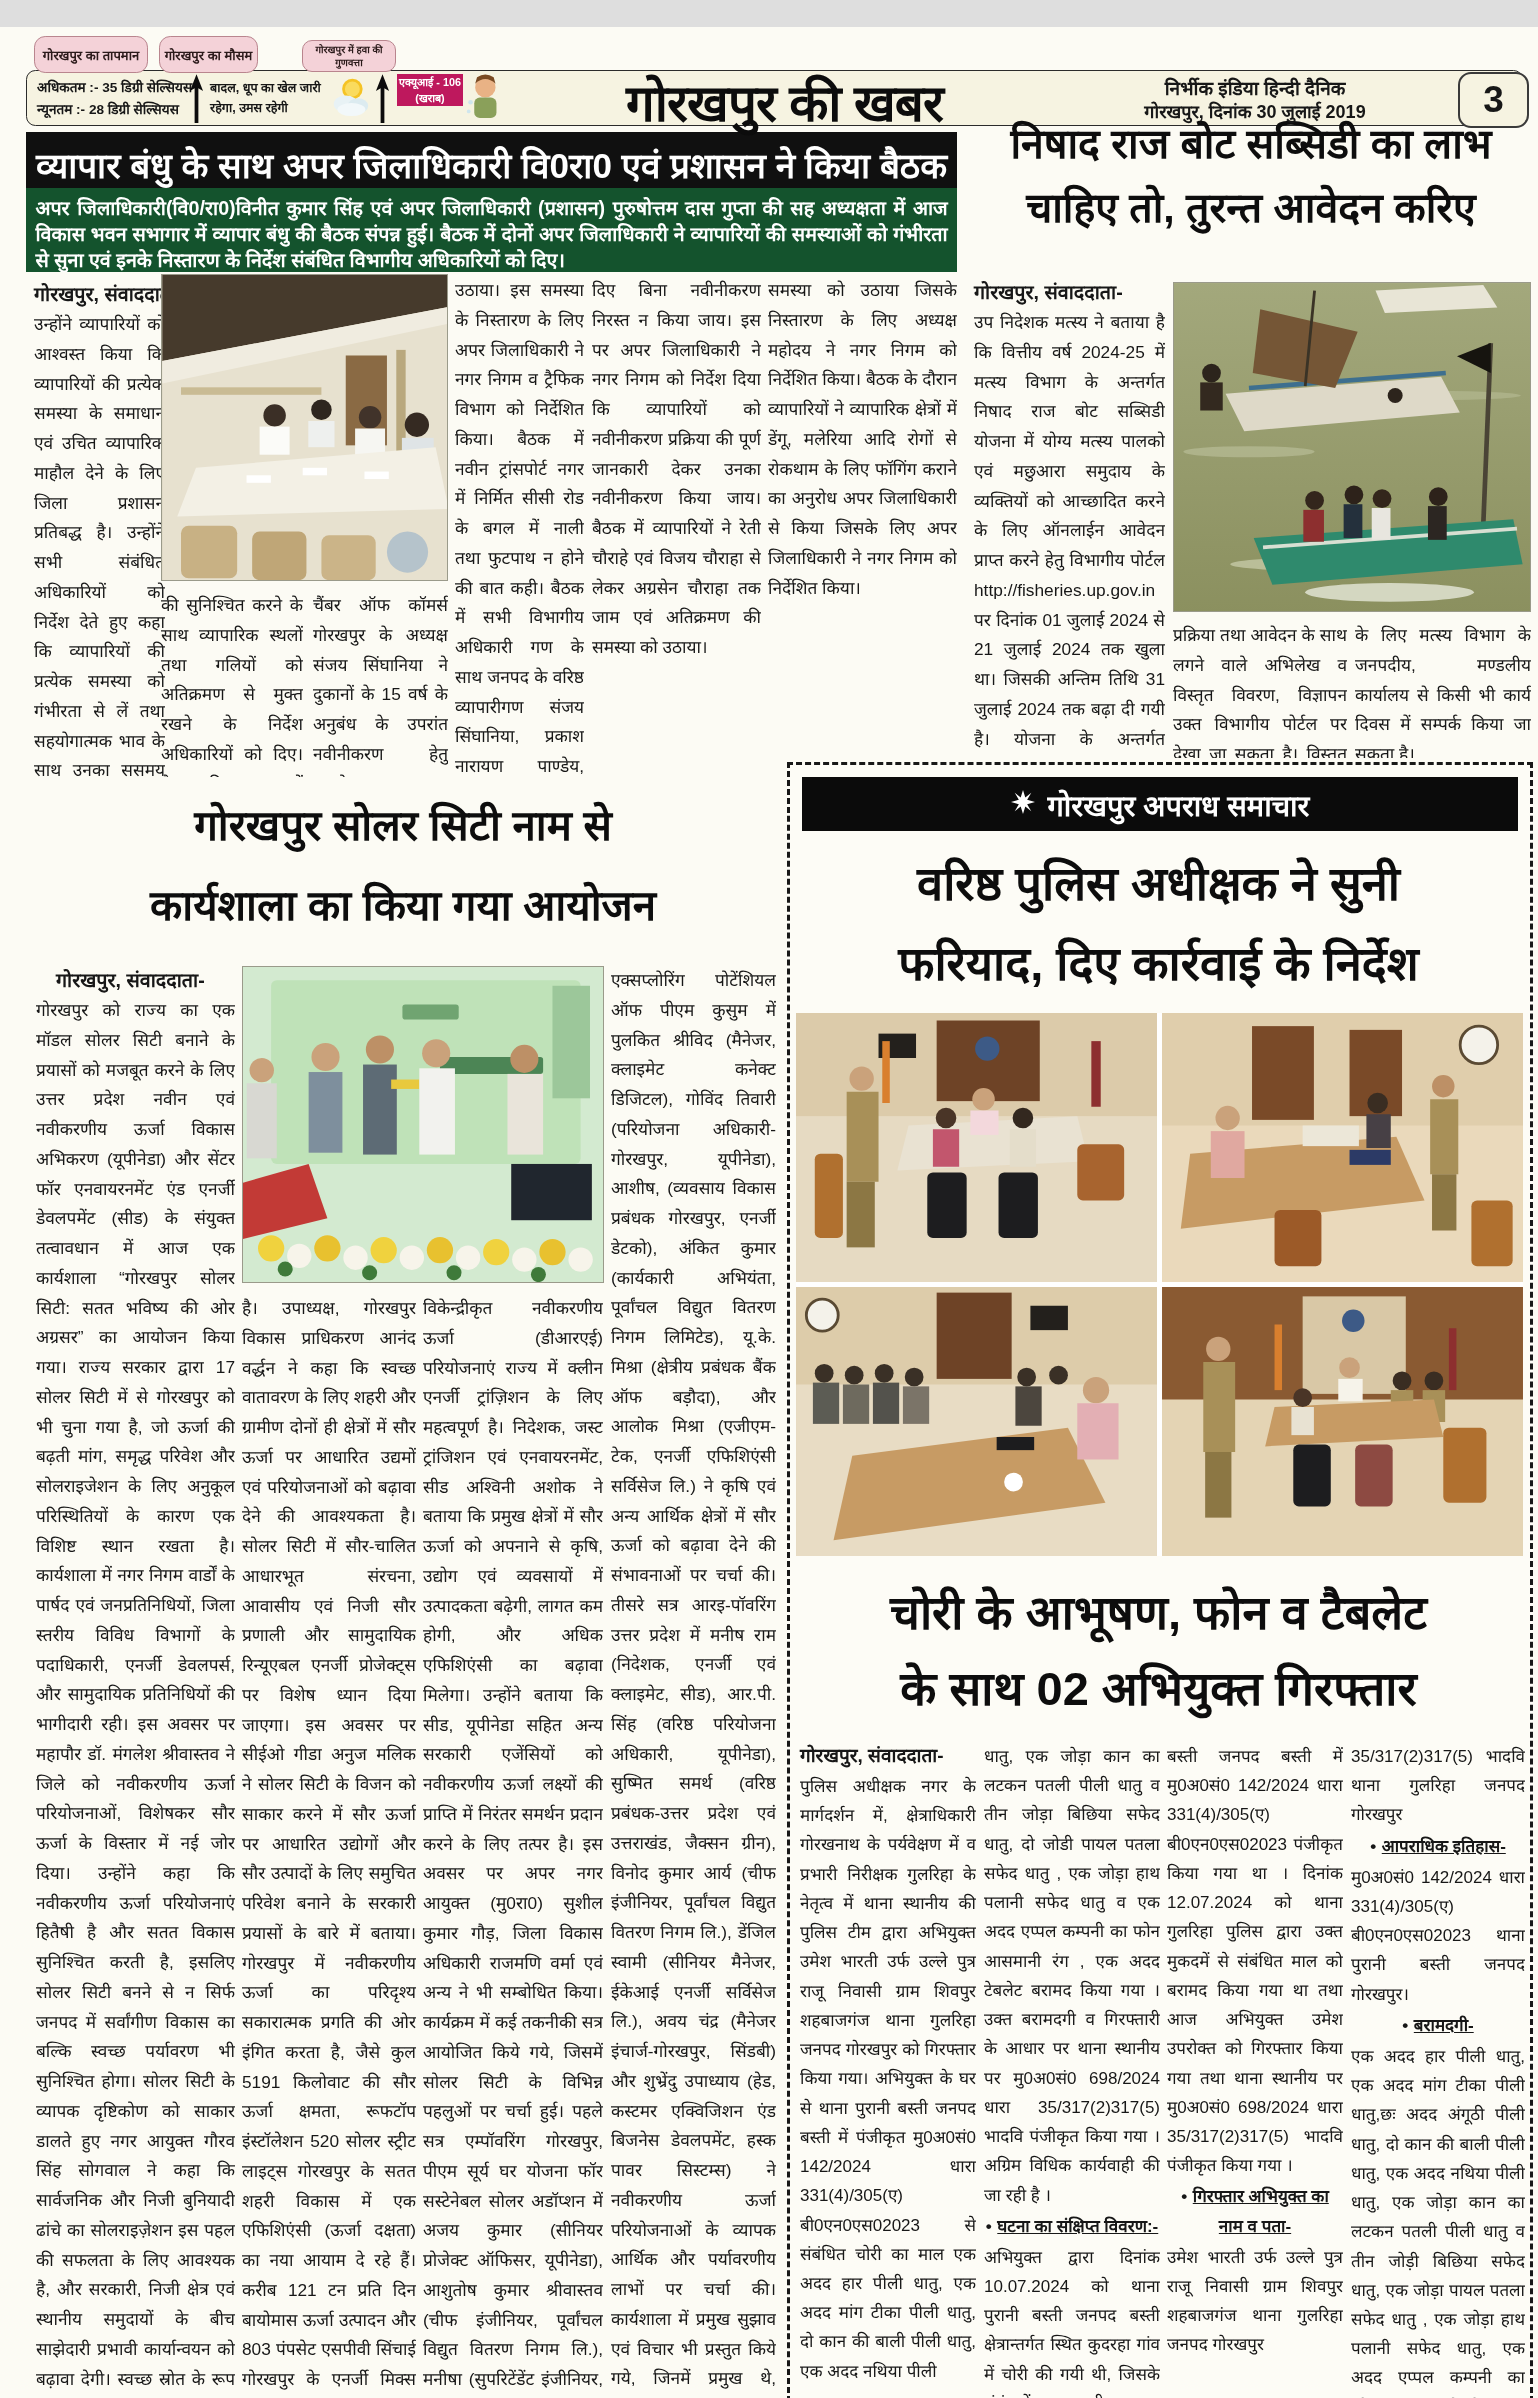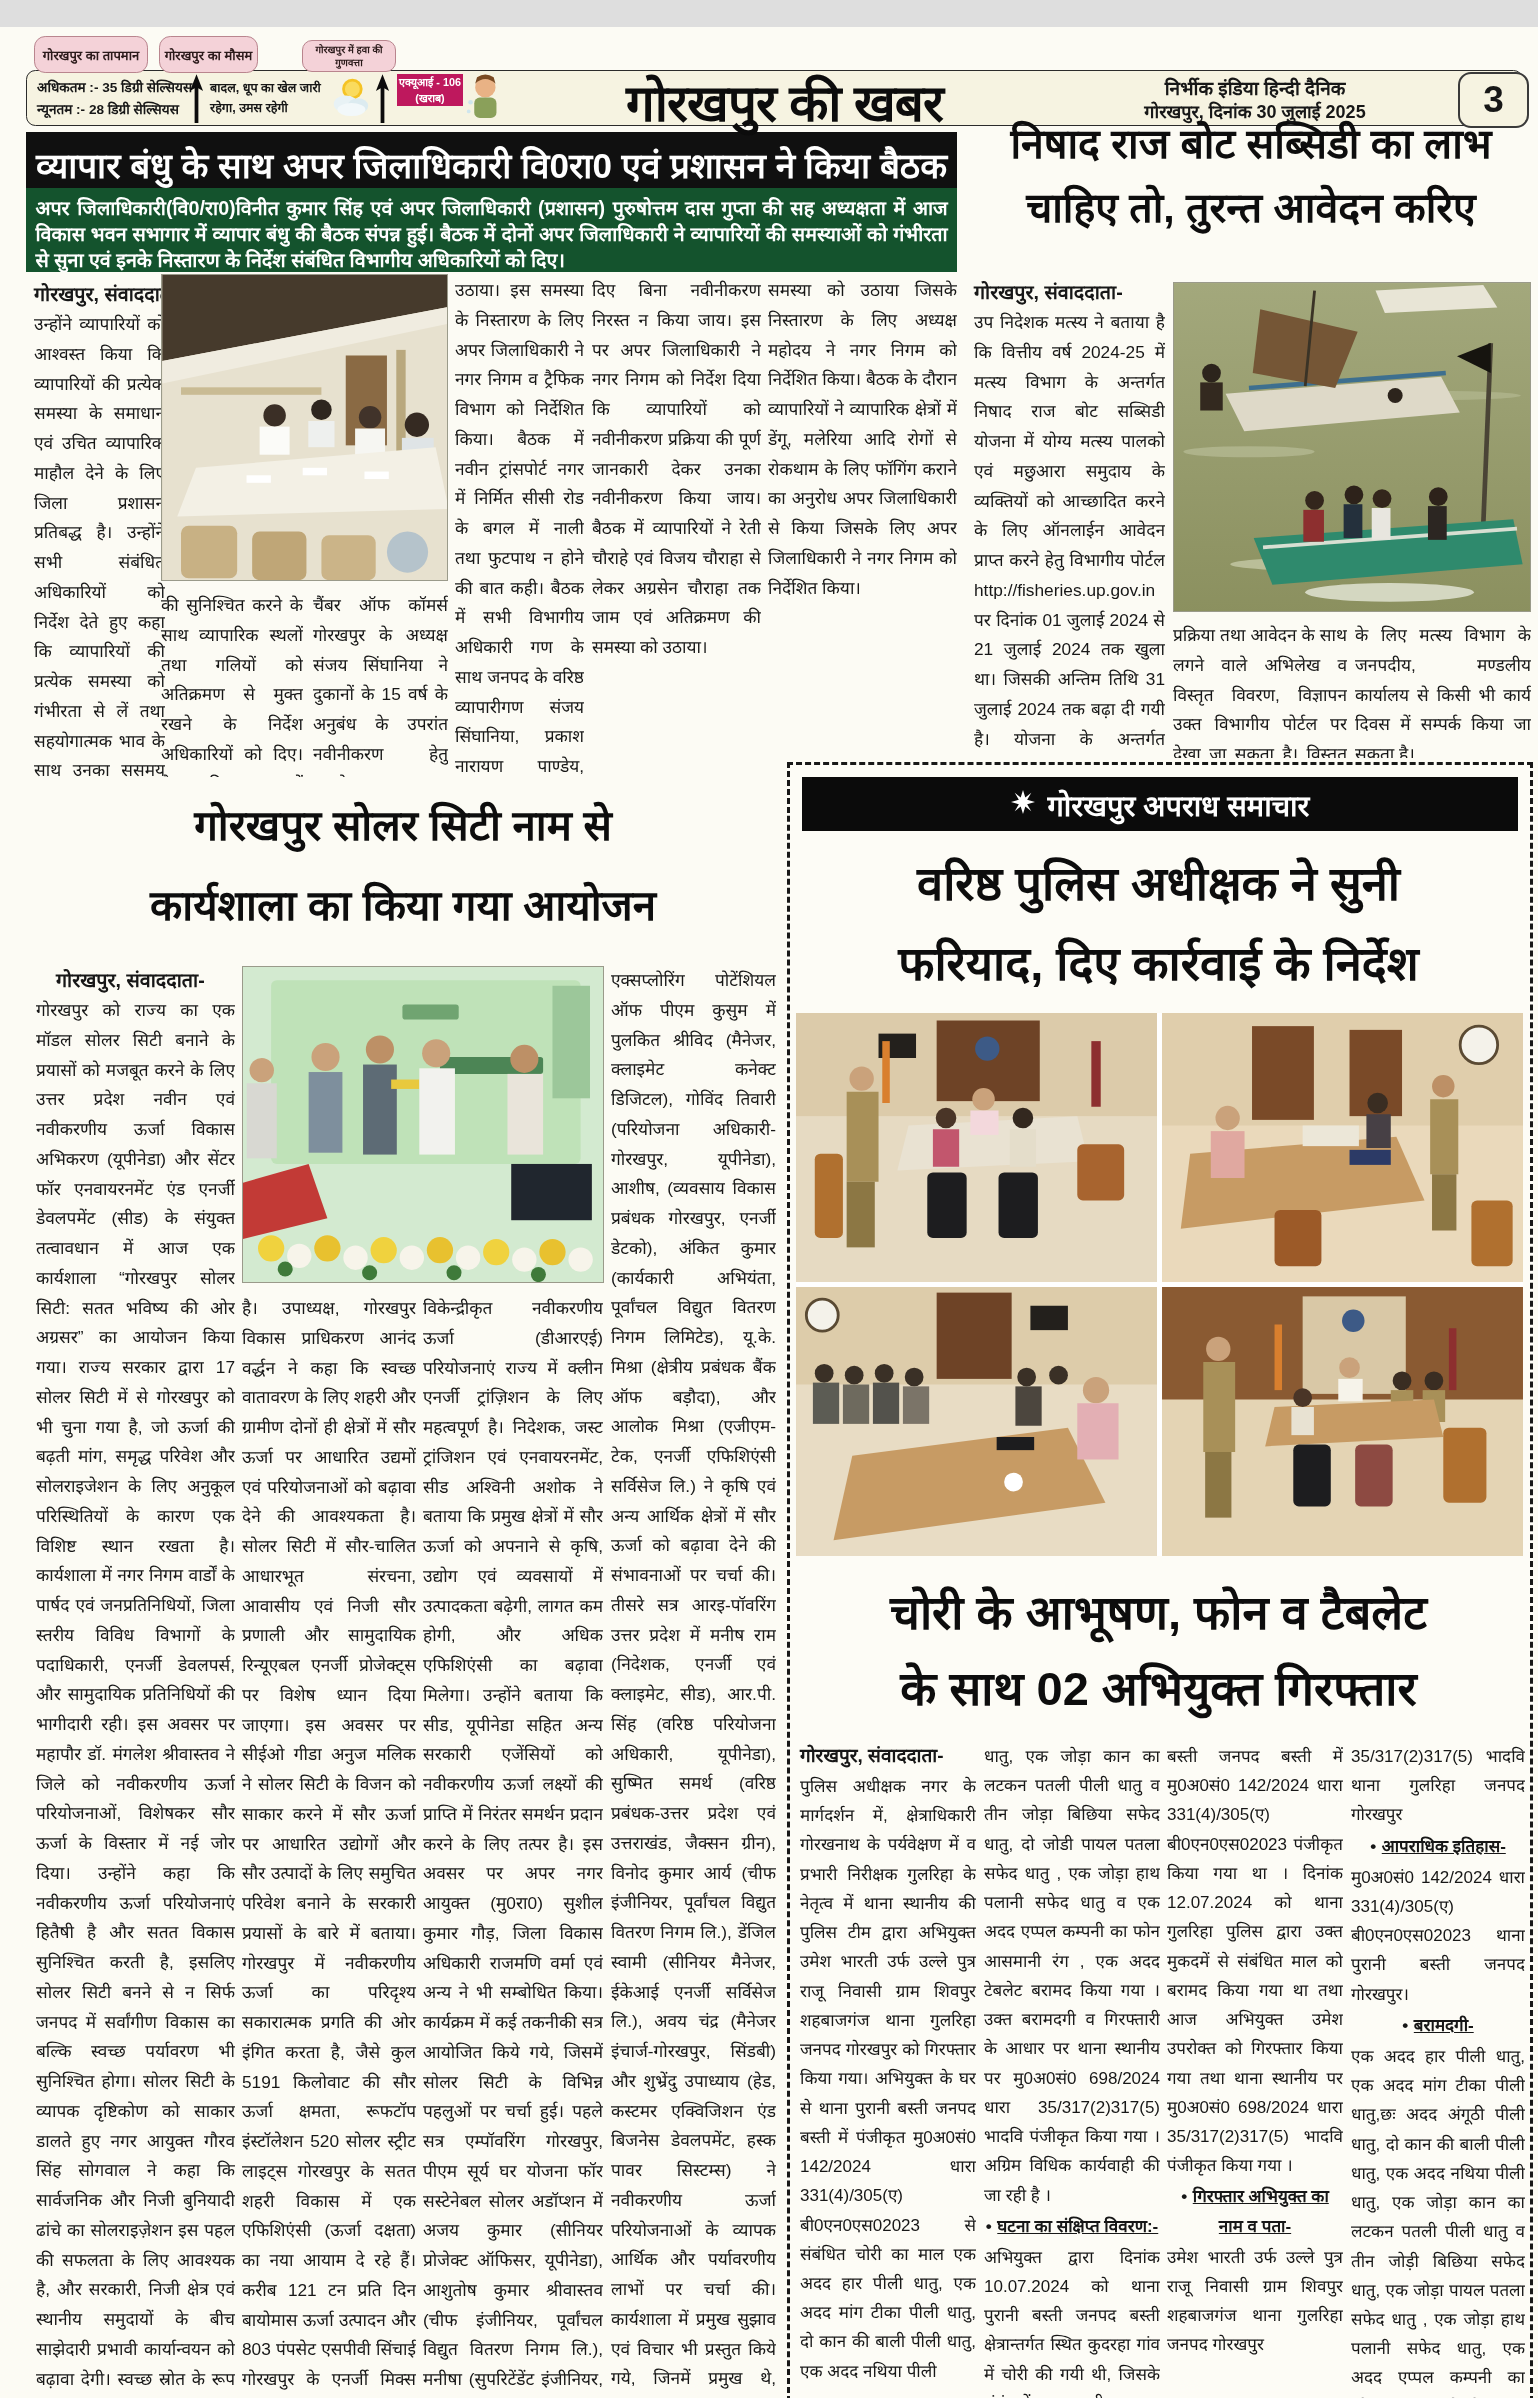--- a/index.html
+++ b/index.html
@@ -94,21 +94,21 @@
       <circle cx="22" cy="14" r="11" fill="#e9b285"></circle>
       <path d="M11,10 q11,-10 22,0 l-2,-7 q-9,-6 -18,0 z" fill="#7a4a22"></path>
       <rect x="10" y="25" width="24" height="22" rx="6" fill="#8aa05a"></rect>
       <circle cx="6" cy="30" r="2.5" fill="#cfe6ee"></circle>
       <circle cx="4" cy="40" r="2" fill="#cfe6ee"></circle>
     </svg>
   </span>
 
   <div class="masthead">गोरखपुर की खबर</div>
   <div class="daily">निर्भीक इंडिया हिन्दी दैनिक</div>
-  <div class="pdate">गोरखपुर, दिनांक 30 जुलाई 2025</div>
+  <div class="pdate">गोरखपुर, दिनांक 30 जुलाई 2019</div>
   <div class="pagebox">3</div>
 
   <div class="bar" style="left:26px;top:105px;width:931px;height:64px;font-size:35px;">व्यापार बंधु के साथ अपर जिलाधिकारी वि0रा0 एवं प्रशासन ने किया बैठक</div>
   <div class="bluebox" style="left:26px;top:161px;width:931px;height:84px;">अपर जिलाधिकारी(वि0/रा0)विनीत कुमार सिंह एवं अपर जिलाधिकारी (प्रशासन) पुरुषोत्तम दास गुप्ता की सह अध्यक्षता में आज विकास भवन सभागार में व्यापार बंधु की बैठक संपन्न हुई। बैठक में दोनों अपर जिलाधिकारी ने व्यापारियों की समस्याओं को गंभीरता से सुना एवं इनके निस्तारण के निर्देश संबंधित विभागीय अधिकारियों को दिए।</div>
 
   <div class="dl" style="left:34px;top:253px;">गोरखपुर, संवाददाता-</div>
   <div class="col" style="left:34px;top:283px;width:131px;height:467px;">उन्होंने व्यापारियों को आश्वस्त किया कि व्यापारियों की प्रत्येक समस्या के समाधान एवं उचित व्यापारिक माहौल देने के लिए जिला प्रशासन प्रतिबद्ध है। उन्होंने सभी संबंधित अधिकारियों को निर्देश देते हुए कहा कि व्यापारियों की प्रत्येक समस्या को गंभीरता से लें तथा सहयोगात्मक भाव के साथ उनका ससमय गुणवत्तापूर्ण निस्तारण सुनिश्चित करें। इस अवसर पर अपर जिलाधिकारी विनीत कुमार सिंह ने सभी व्यापारिक स्थलों पर शुद्ध पेयजल, सुचारु सड़क सफाई, निर्बाध विद्युत आपूर्ति, फॉगिंग, शौचालय की व्यवस्था</div>
 
   <div class="ph" style="left:161px;top:247px;width:287px;height:307px;">
     <svg width="287" height="307" viewBox="0 0 306 328">

